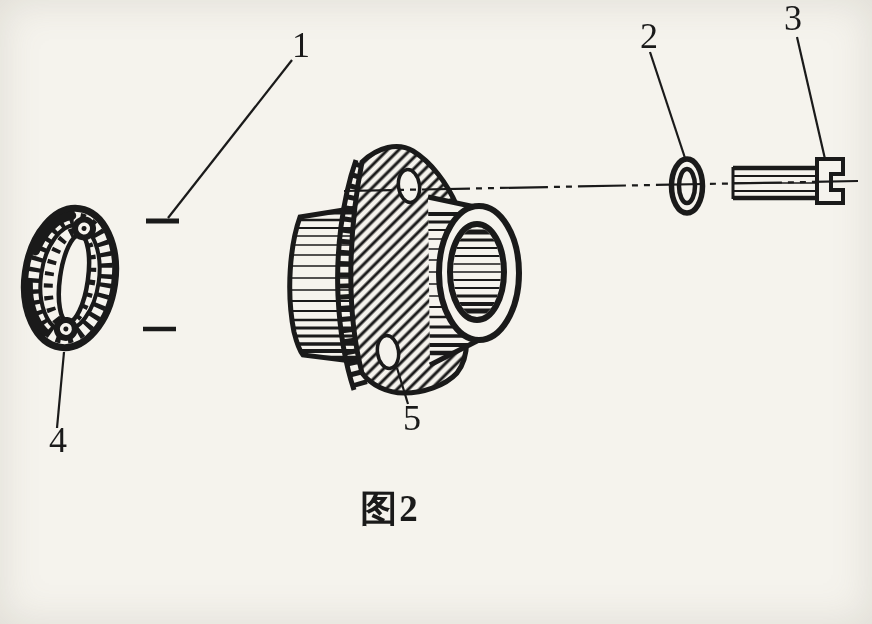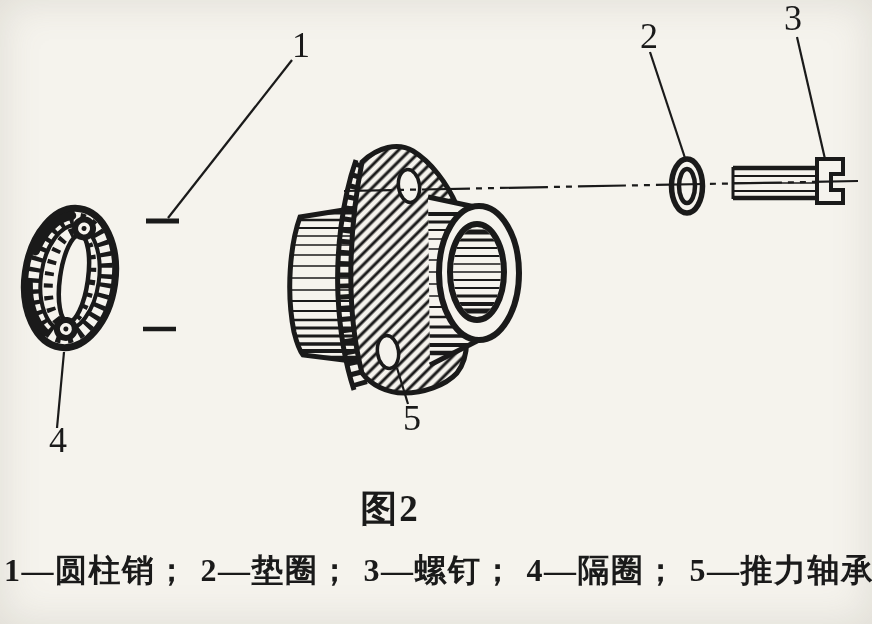--- a/index.html
+++ b/index.html
@@ -164,21 +164,14 @@
     <text x="649" y="48" text-anchor="middle">2</text>
     <text x="793" y="30" text-anchor="middle">3</text>
     <text x="58" y="452" text-anchor="middle">4</text>
     <text x="412" y="430" text-anchor="middle">5</text>
   </svg>
 
   <div class="fig-title">
     <span class="num">图2</span>
   </div>
 
-  <div class="fig-legend">
-    <span>1—圆柱销；</span>
-    <span>2—垫圈；</span>
-    <span>3—螺钉；</span>
-    <span>4—隔圈；</span>
-    <span>5—推力轴承</span>
-  </div>
 
 </div>
 
 </body></html>

